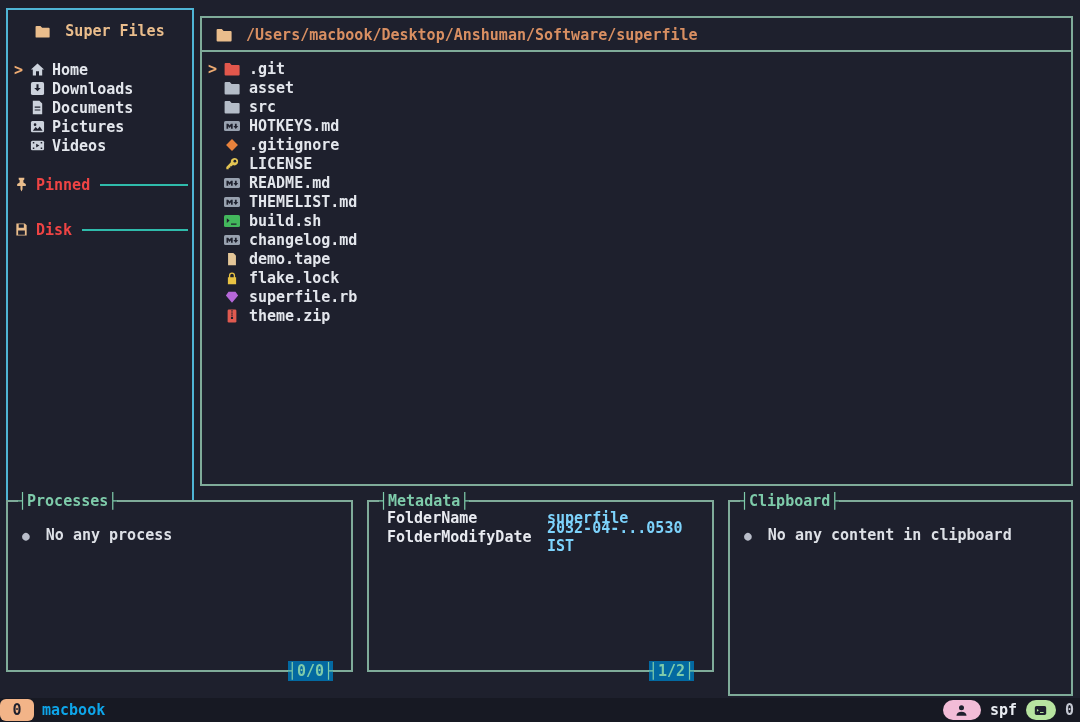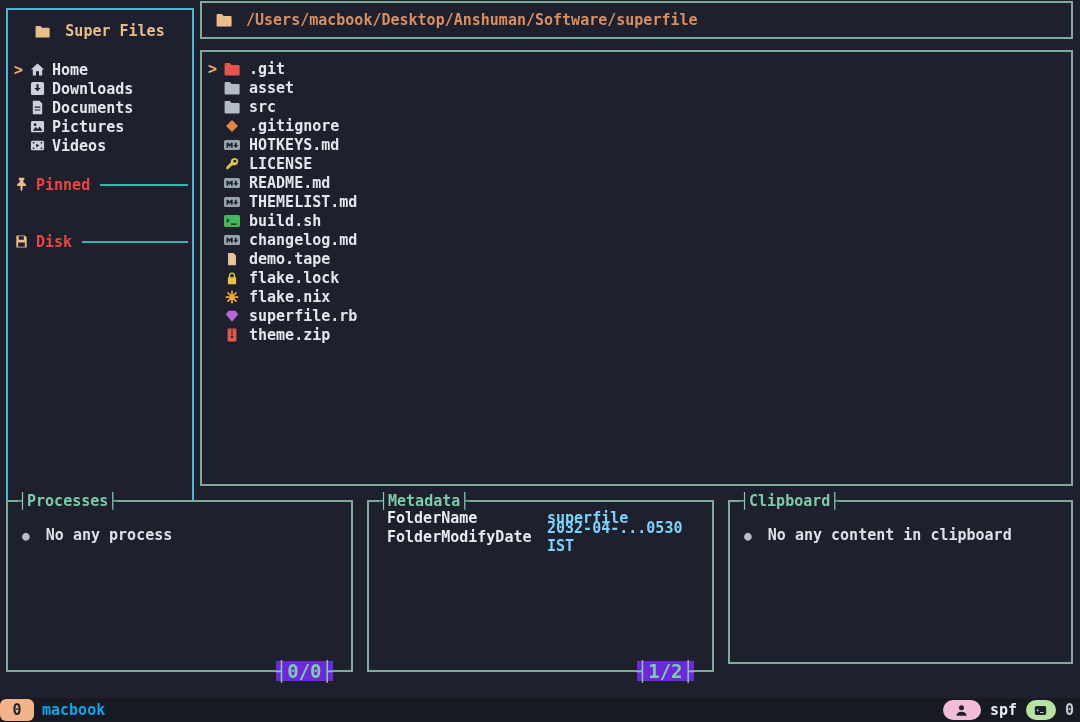--- a/index.html
+++ b/index.html
@@ -7,60 +7,60 @@
   body { font-family:"DejaVu Sans Mono", monospace; font-weight:700; }
   .screen { position:relative; width:1080px; height:722px; background:#1e202d; overflow:hidden; }
 
   
   .panel { position:absolute; border:2px solid #7fab99; background:#1e202d; }
   .panel.cyan { border-color:#4fb5d6; }
   .panel-title { position:absolute; top:-11px; left:10px; background:#1e202d; color:#7ecbaa;
                  font-size:15px; line-height:20px; padding:0; }
   .panel-title::before { content:"┤"; }
   .panel-title::after  { content:"├"; }
-  .panel-counter { position:absolute; bottom:-11px; right:18px; background:#6d28d9; color:#7ecbaa;
-                   font-size:19px; line-height:20px; }
+  .panel-counter { position:absolute; bottom:-11px; right:18px; background:#0369a1; color:#7ecbaa;
+                   font-size:15px; line-height:20px; }
   .panel-counter::before { content:"┤"; }
   .panel-counter::after  { content:"├"; }
   .footer-tags { position:absolute; bottom:-11px; right:6px; display:flex; gap:4px;
                  background:#1e202d; color:#7ecbaa; font-size:15px; line-height:20px; }
   .footer-tags .tag::before { content:"┤"; }
   .footer-tags .tag::after  { content:"├"; }
 
   
   .sidebar { left:6px; top:8px; width:188px; height:590px; }
   .sb-title { display:flex; align-items:center; justify-content:center; gap:8px;
               margin-top:12px; color:#eabd8c; font-size:15px; }
   .sb-items { margin-top:20px; }
   .sb-item { display:flex; align-items:center; height:19px; padding-left:6px;
              color:#e3e6ec; font-size:15px; }
   .cur { width:16px; color:#efac73; font-size:15px; flex:none; }
   .sb-ic { width:15px; height:15px; margin-right:7px; color:#ccd2dc; flex:none; display:inline-flex; }
   .sb-section { display:flex; align-items:center; padding:0 4px 0 6px; color:#ef4444; font-size:15px; height:19px; }
   .sb-section .sb-ic { color:#eabd8c; }
   .sb-section .sep { flex:1; border-top:2px solid #2fbbab; margin-left:10px; }
   .sec-pinned { margin-top:20px; }
-  .sec-disk { margin-top:38px; }
-
-  
-  .pathbar { left:200px; top:1px; width:873px; height:38px; display:flex; align-items:center; padding-left:14px; }
+  .sec-disk { margin-top:26px; }
+
+  
+  .pathbar { left:200px; top:16px; width:873px; height:38px; display:flex; align-items:center; padding-left:14px; }
   .pathbar .fi { width:16px; height:14px; color:#eabd8c; margin-right:14px; display:inline-flex; }
   .path-text { color:#d98f62; font-size:15px; }
 
   
   .filelist { left:200px; top:50px; width:873px; height:436px; }
   .rows { padding:7px 0 0 6px; }
   .row { display:flex; align-items:center; height:19px; font-size:15px; color:#e3e6ec; }
   .fi { width:16px; height:14px; margin-right:9px; flex:none; display:inline-flex; }
   .fi svg, .sb-ic svg { width:100%; height:100%; }
 
   
   .processes { left:6px;   top:500px; width:347px; height:172px; }
   .metadata  { left:367px; top:500px; width:347px; height:172px; }
-  .clipboard { left:728px; top:500px; width:345px; height:164px; }
+  .clipboard { left:728px; top:500px; width:345px; height:196px; }
   .empty-msg { display:flex; align-items:center; gap:16px; padding:24px 0 0 14px;
                color:#dde0e6; font-size:15px; }
   .bullet { color:#b9bdc9; font-size:13px; }
   .meta-rows { padding:6px 0 0 18px; }
   .meta-row { display:flex; height:19px; font-size:15px; align-items:center; }
   .meta-key { width:160px; color:#e8eaf0; flex:none; }
   .meta-val { color:#7dd3fc; }
 
   
   .statusbar { position:absolute; left:0; bottom:0; width:1080px; height:24px; background:#171923;
@@ -265,107 +265,98 @@
         <span class="cur"></span>
         <span class="fi" style="color: rgb(180, 188, 200);">
             <svg>
               <use href="#i-folder"></use>
             </svg>
           </span>
         <span>src</span>
       </div>
       <div class="row">
         <span class="cur"></span>
+        <span class="fi" style="color: rgb(152, 161, 175);">
+            <svg>
+              <use href="#i-md"></use>
+            </svg>
+          </span>
+        <span>HOTKEYS.md</span>
+      </div>
+      <div class="row">
+        <span class="cur"></span>
         <span class="fi" style="color: rgb(232, 130, 60);">
             <svg>
               <use href="#i-diamond"></use>
             </svg>
           </span>
         <span>.gitignore</span>
       </div>
       <div class="row">
         <span class="cur"></span>
+        <span class="fi" style="color: rgb(227, 196, 83);">
+            <svg>
+              <use href="#i-key"></use>
+            </svg>
+          </span>
+        <span>LICENSE</span>
+      </div>
+      <div class="row">
+        <span class="cur"></span>
         <span class="fi" style="color: rgb(152, 161, 175);">
             <svg>
               <use href="#i-md"></use>
             </svg>
           </span>
-        <span>HOTKEYS.md</span>
-      </div>
-      <div class="row">
-        <span class="cur"></span>
-        <span class="fi" style="color: rgb(227, 196, 83);">
-            <svg>
-              <use href="#i-key"></use>
-            </svg>
-          </span>
-        <span>LICENSE</span>
+        <span>README.md</span>
       </div>
       <div class="row">
         <span class="cur"></span>
         <span class="fi" style="color: rgb(152, 161, 175);">
             <svg>
               <use href="#i-md"></use>
             </svg>
           </span>
-        <span>README.md</span>
+        <span>THEMELIST.md</span>
+      </div>
+      <div class="row">
+        <span class="cur"></span>
+        <span class="fi" style="color: rgb(67, 183, 92);">
+            <svg>
+              <use href="#i-term"></use>
+            </svg>
+          </span>
+        <span>build.sh</span>
       </div>
       <div class="row">
         <span class="cur"></span>
         <span class="fi" style="color: rgb(152, 161, 175);">
             <svg>
               <use href="#i-md"></use>
             </svg>
           </span>
-        <span>THEMELIST.md</span>
-      </div>
-      <div class="row">
-        <span class="cur"></span>
-        <span class="fi" style="color: rgb(67, 183, 92);">
-            <svg>
-              <use href="#i-term"></use>
-            </svg>
-          </span>
-        <span>build.sh</span>
-      </div>
-      <div class="row">
-        <span class="cur"></span>
-        <span class="fi" style="color: rgb(152, 161, 175);">
-            <svg>
-              <use href="#i-md"></use>
-            </svg>
-          </span>
         <span>changelog.md</span>
       </div>
       <div class="row">
         <span class="cur"></span>
         <span class="fi" style="color: rgb(228, 198, 152);">
             <svg>
               <use href="#i-file"></use>
             </svg>
           </span>
         <span>demo.tape</span>
       </div>
       <div class="row">
         <span class="cur"></span>
         <span class="fi" style="color: rgb(232, 194, 67);">
             <svg>
               <use href="#i-lock"></use>
             </svg>
           </span>
         <span>flake.lock</span>
-      </div>
-      <div class="row">
-        <span class="cur"></span>
-        <span class="fi" style="color: rgb(237, 167, 61);">
-            <svg>
-              <use href="#i-snow"></use>
-            </svg>
-          </span>
-        <span>flake.nix</span>
       </div>
       <div class="row">
         <span class="cur"></span>
         <span class="fi" style="color: rgb(181, 103, 216);">
             <svg>
               <use href="#i-gem"></use>
             </svg>
           </span>
         <span>superfile.rb</span>
       </div>

